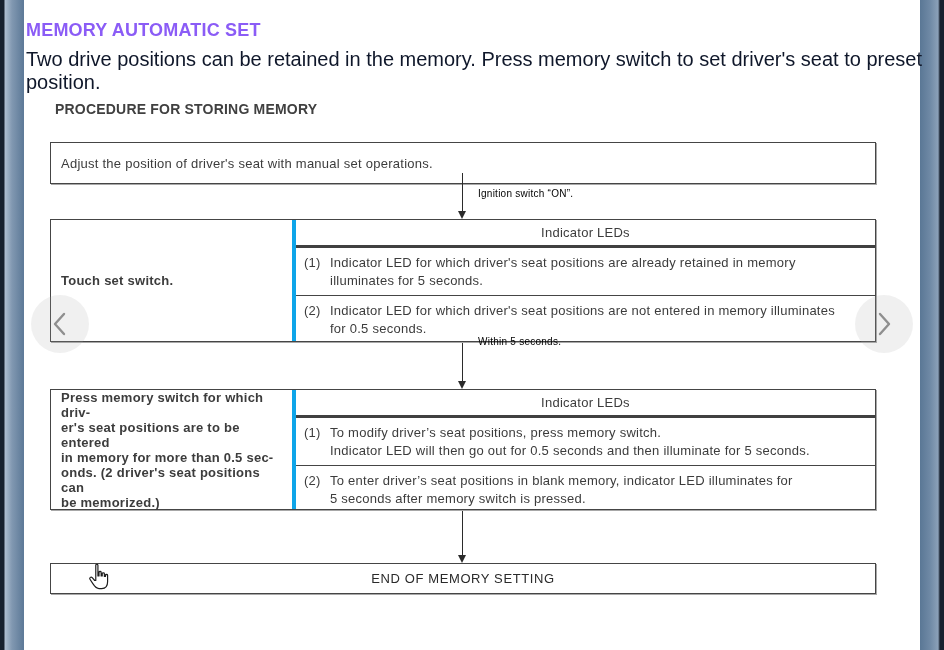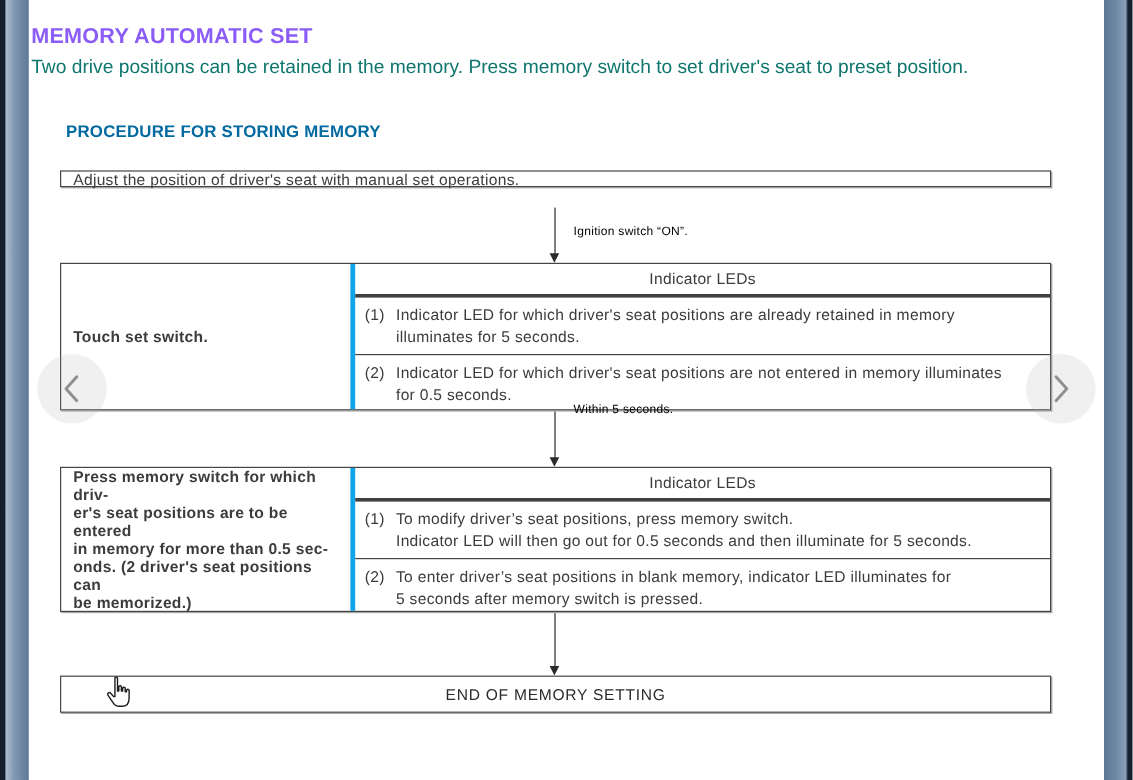--- a/index.html
+++ b/index.html
@@ -8,31 +8,31 @@
   .screen {
     position:relative; width:944px; height:650px; background:#ffffff; overflow:hidden;
   }
   
   .edge { position:absolute; top:0; bottom:0; width:24px; }
   .edge-left { left:0; background:linear-gradient(to right,#17202e 0,#17202e 4px,#aebdd0 5px,#8198b1 12px,#5f7b99 23px,#5f7b99 24px); }
   .edge-right { right:0; background:linear-gradient(to left,#17202e 0,#17202e 4px,#8ba0b8 6px,#6f89a5 14px,#5a7795 24px); }
 
   
   .title { position:absolute; left:26px; top:20px; font-size:18px; font-weight:bold; color:#8b5cf6; letter-spacing:.2px; }
-  .subtitle { position:absolute; left:26px; top:48px; font-size:16px; color:#0f766e; }
-  .section-heading { position:absolute; left:55px; top:101px; font-size:14px; font-weight:bold; color:#0369a1; letter-spacing:.2px; }
+  .subtitle { position:absolute; left:26px; top:48px; font-size:20px; color:#0f172a; }
+  .section-heading { position:absolute; left:55px; top:101px; font-size:14px; font-weight:bold; color:#404040; letter-spacing:.2px; }
 
   
   .fbox {
     position:absolute; left:50px; width:826px;
     border:1px solid #454545; box-shadow:1px 1px 0 #a8a8a8;
     background:#fff; color:#3c3c3c; font-size:13px; letter-spacing:.25px;
     display:flex; align-items:center;
   }
-  .step1 { top:142px; height:14px; padding-left:10px; }
+  .step1 { top:142px; height:42px; padding-left:10px; }
   .endbox { top:563px; height:31px; justify-content:center; color:#2a2a2a; letter-spacing:.6px; }
 
   
   .arrow { position:absolute; left:462px; width:9px; margin-left:-4px; }
   .arrow .line { position:absolute; left:4px; top:0; bottom:6px; width:1px; background:#2b2b2b; }
   .arrow .head {
     position:absolute; bottom:0; left:0;
     width:0; height:0; border-left:4.5px solid transparent; border-right:4.5px solid transparent;
     border-top:8px solid #2b2b2b;
   }

